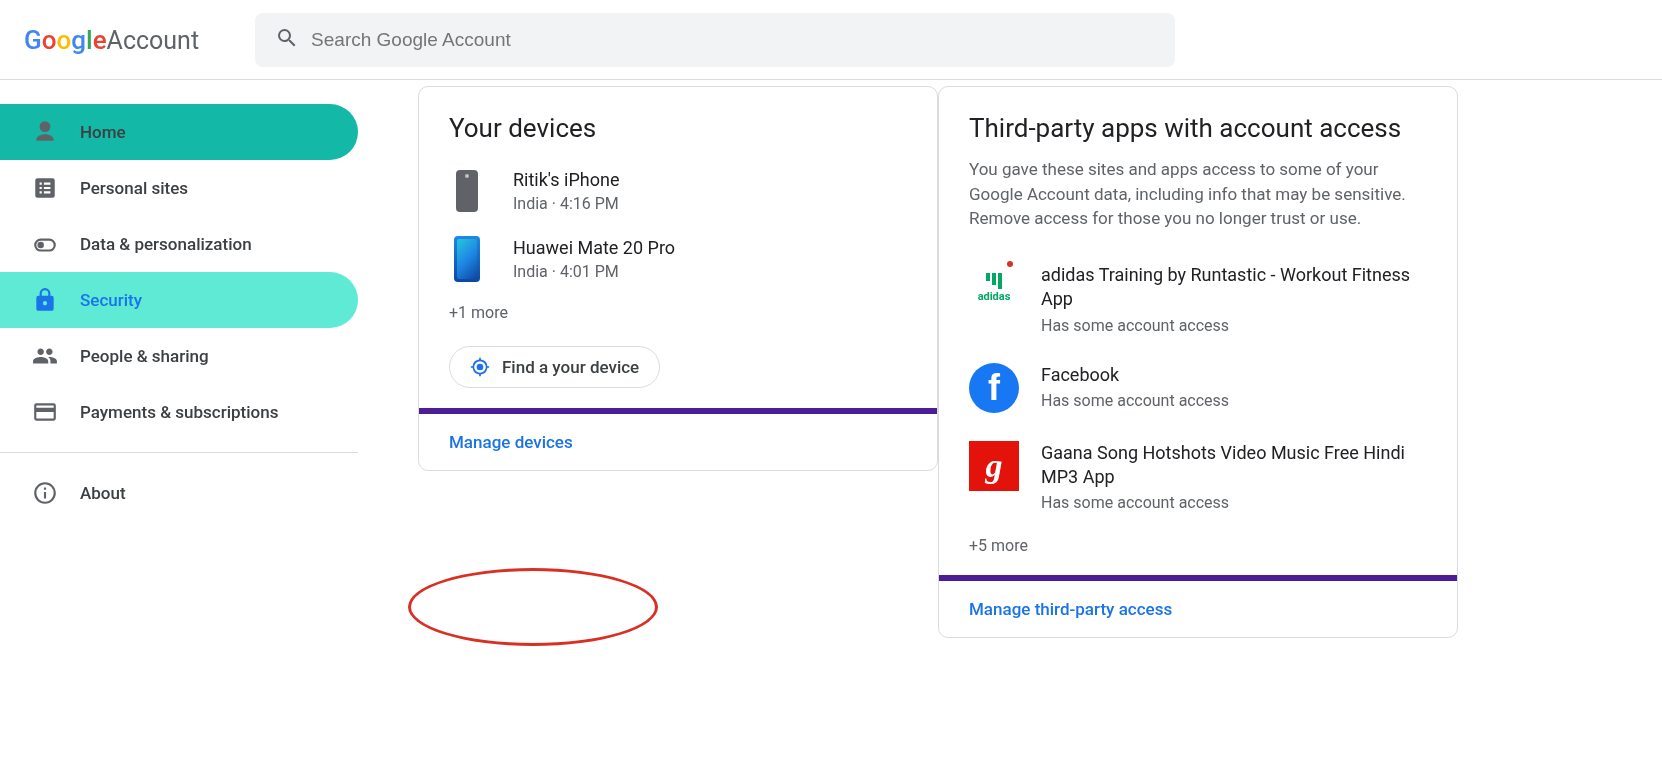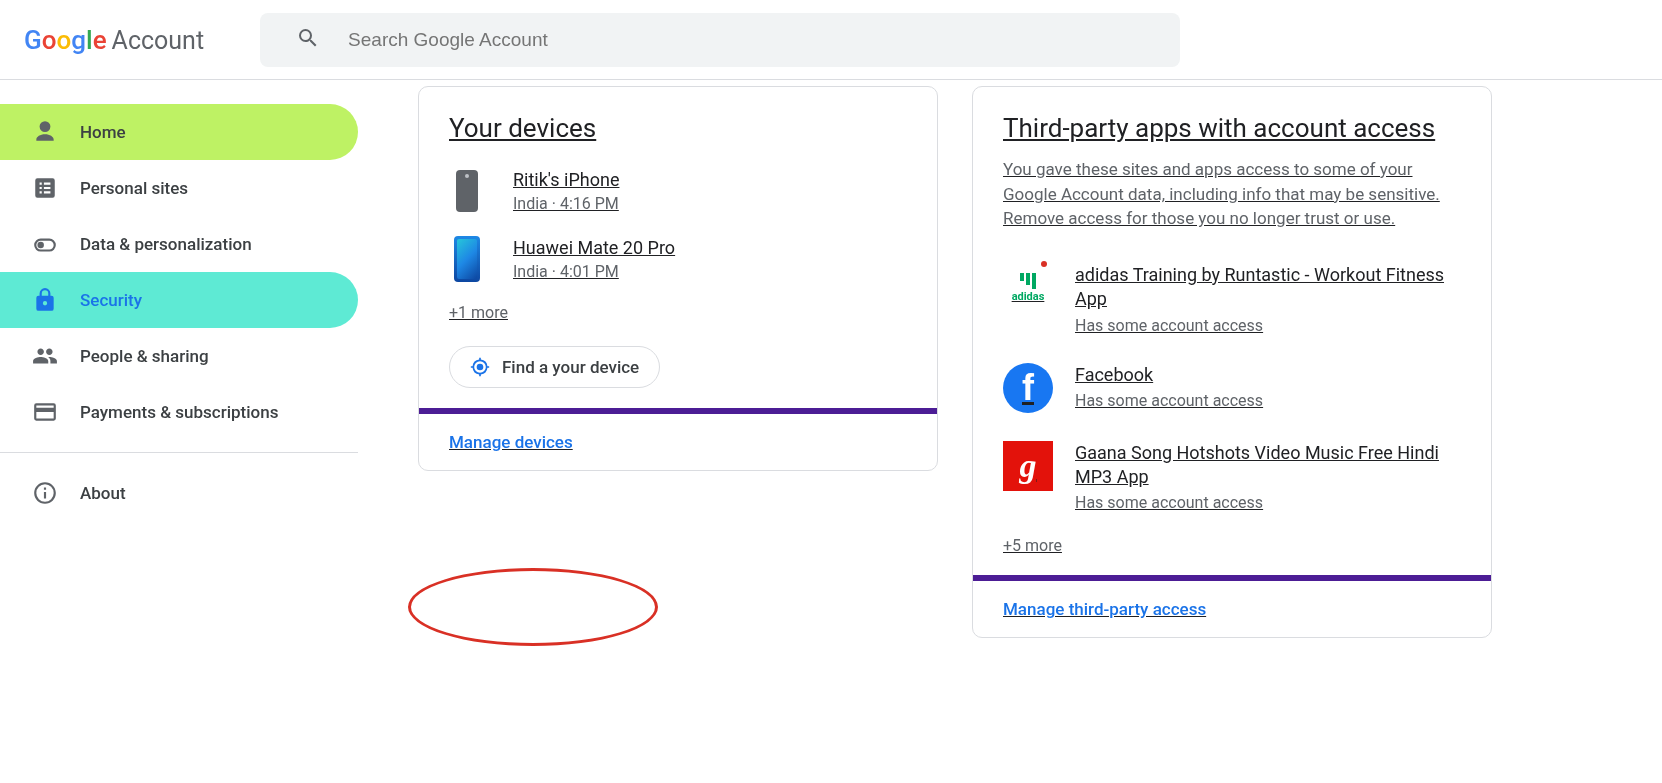--- a/index.html
+++ b/index.html
@@ -20,30 +20,30 @@
   .logo {
     display: flex;
     align-items: baseline;
     font-size: 26px;
     font-weight: 400;
   }
   .logo .g-blue { color: #4285f4; font-weight: 500; }
   .logo .g-red { color: #ea4335; font-weight: 500; }
   .logo .g-yellow { color: #fbbc05; font-weight: 500; }
   .logo .g-green { color: #34a853; font-weight: 500; }
-  .logo .account { color: #5f6368; margin-left: 5px; font-weight: 400; font-size: 25px; }
+  .logo .account { color: #5f6368; font-weight: 400; font-size: 25px; }
   .search-container {
     display: flex;
     align-items: center;
     background: #f1f3f4;
     border-radius: 8px;
     height: 54px;
     width: 920px;
-    padding: 0 36px;
-    gap: 28px;
+    padding: 0 20px;
+    gap: 12px;
   }
   .search-icon svg { width: 24px; height: 24px; fill: #5f6368; }
   .search-input {
     border: none;
     background: transparent;
     font-size: 19px;
     color: #5f6368;
     outline: none;
     flex: 1;
   }
@@ -60,32 +60,30 @@
     height: 56px;
     padding-left: 32px;
     border-radius: 0 28px 28px 0;
     cursor: pointer;
     gap: 22px;
   }
   .nav-item.active {
     background: #5eead4;
   }
   .nav-item.active .nav-label { color: #1a73e8; }
-  .nav-item.highlight { background: #bef264; }
+  .nav-item.highlight { background: #14b8a6; }
   .nav-icon { width: 26px; height: 26px; display:flex; align-items:center; justify-content:center; }
   .nav-icon svg { width: 26px; height: 26px; fill: #5f6368; }
   .nav-item.active .nav-icon svg { fill: #1a73e8; }
   .nav-label { font-size: 17px; color: #3c4043; font-weight: 500; }
   .divider { border-top: 1px solid #dadce0; margin: 12px 0 12px 0; }
   .main {
     flex: 1;
     display: flex;
-    gap: 34px;
     padding: 0 0 40px 60px;
-    text-decoration: underline;
   }
   .card {
     width: 520px;
     border: 1px solid #dadce0;
     border-radius: 10px;
     margin-top: 6px;
     display: flex;
     flex-direction: column;
   }
   .card-body { padding: 26px 30px 20px 30px; flex:1; }

